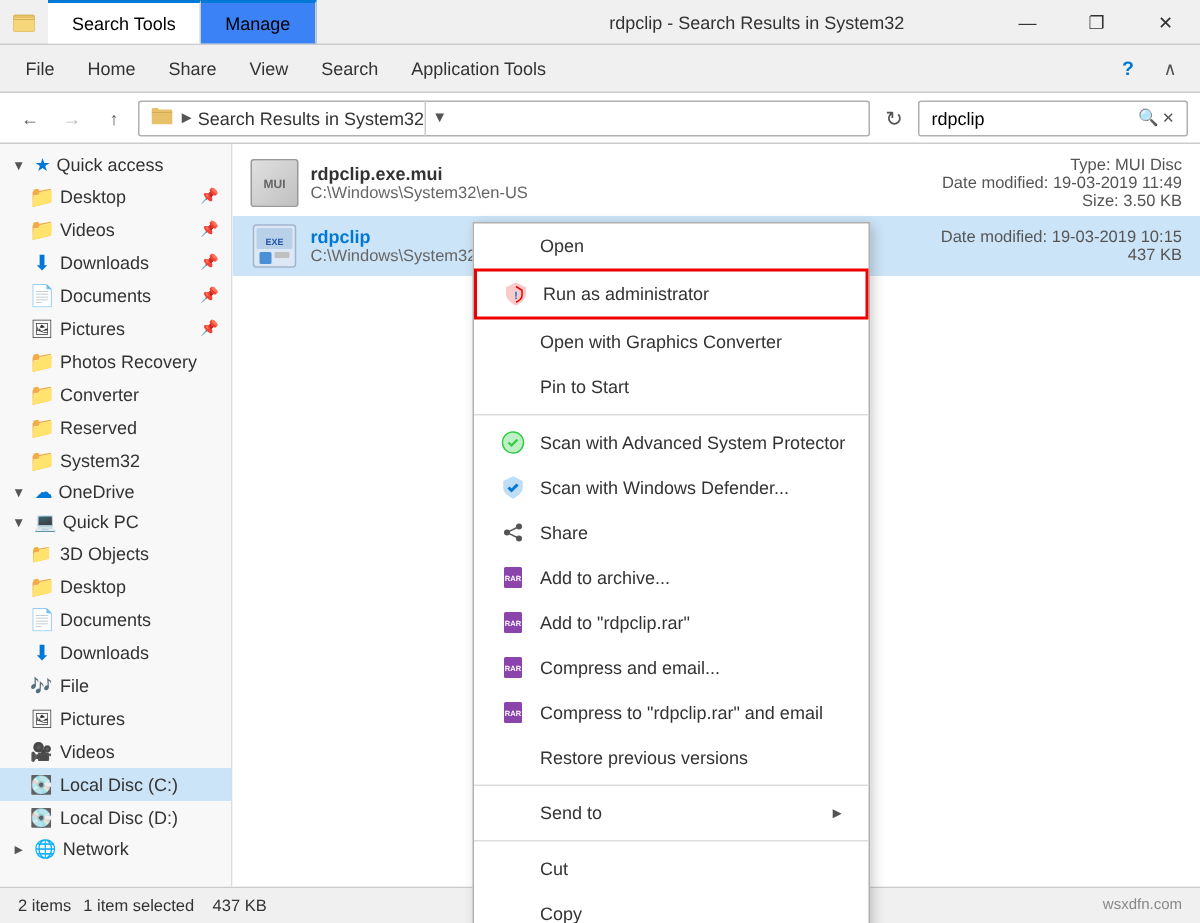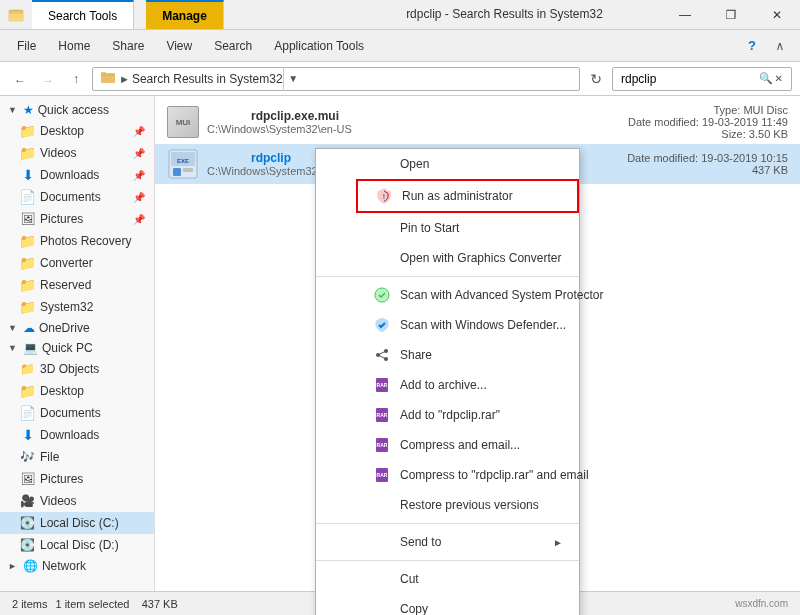--- a/index.html
+++ b/index.html
@@ -1,37 +1,37 @@
 <!DOCTYPE html>
 <html><head>
   <meta charset="utf-8">
   <style>
     * { margin: 0; padding: 0; box-sizing: border-box; }
     body { width: 800px; height: 615px; overflow: hidden; font-family: 'Segoe UI', sans-serif; font-size: 12px; background: #f0f0f0; }
 
     
     .title-bar {
-      display: flex; align-items: flex-end; height: 30px;
+      display: flex; align-items: flex-start; height: 30px;
       background: #f0f0f0; border-bottom: 1px solid #ccc;
     }
     .title-bar-left {
       display: flex; align-items: center; gap: 4px;
       padding: 0 8px; height: 100%;
     }
     .title-icon { width: 16px; height: 16px; }
     .title-tabs {
       display: flex; align-items: stretch; height: 100%; flex: 1;
     }
     .tab {
       display: flex; align-items: center; padding: 0 16px;
       font-size: 12px; cursor: pointer; border-right: 1px solid #ccc;
       color: #333; height: 100%; white-space: nowrap;
     }
     .tab.active-search { background: #fff; border-top: 2px solid #0078d7; color: #000; font-weight: 500; }
-    .tab.active-manage { background: #eab308; border-top: 2px solid #0078d7; color: #000; font-weight: 700; margin-left: 12px; }
+    .tab.active-manage { background: #3b82f6; border-top: 2px solid #0078d7; color: #000; font-weight: 400; }
     .title-text {
       flex: 1; text-align: center; font-size: 12px; color: #333; line-height: 30px;
     }
     .title-controls {
       display: flex; align-items: center; height: 100%;
     }
     .title-btn {
       width: 46px; height: 30px; display: flex; align-items: center; justify-content: center;
       font-size: 12px; cursor: pointer; color: #333;
     }
@@ -108,37 +108,37 @@
     .file-list {
       flex: 1; background: #fff; overflow-y: auto; padding: 4px 0;
     }
     .file-row {
       display: flex; align-items: center; padding: 4px 12px; gap: 8px;
       font-size: 12px; color: #333; cursor: pointer;
     }
     .file-row.selected { background: #cce4f7; }
     .file-icon { width: 32px; height: 32px; flex-shrink: 0; display: flex; align-items: center; justify-content: center; }
     .file-info { flex: 1; }
-    .file-name { font-size: 12px; font-weight: 600; color: #0078d7; margin-left: 44px; }
+    .file-name { font-size: 12px; font-weight: 600; color: #0078d7; }
     .file-name-blue { color: #0078d7; }
     .file-name-dark { color: #333; }
     .file-path { font-size: 11px; color: #666; }
     .file-meta { text-align: right; font-size: 11px; color: #555; }
     .file-meta-date { white-space: nowrap; }
 
     
     .context-menu {
       position: absolute; top: 148px; left: 315px;
       width: 265px; background: #fff;
       border: 1px solid #b0b0b0; box-shadow: 2px 2px 8px rgba(0,0,0,0.2);
       z-index: 100; font-size: 12px;
     }
     .ctx-item {
       display: flex; align-items: center; padding: 5px 16px; gap: 8px;
-      cursor: pointer; color: #333; white-space: nowrap; position: relative; margin-left: 40px;
+      cursor: pointer; color: #333; white-space: nowrap; position: relative;
     }
     .ctx-item.highlighted {
       background: #fff; border: 2px solid #e00; color: #333;
     }
     .ctx-separator {
       height: 1px; background: #ddd; margin: 3px 0;
     }
     .ctx-icon { width: 20px; height: 20px; display: flex; align-items: center; justify-content: center; flex-shrink: 0; }
     .ctx-arrow { margin-left: auto; font-size: 10px; color: #555; }
 
@@ -400,25 +400,25 @@
       <svg width="16" height="16" viewBox="0 0 16 16">
         <path d="M8 1 L14 4 L14 8 C14 12 8 15 8 15 C8 15 2 12 2 8 L2 4 Z" fill="#e00" opacity="0.2" stroke="#e00" stroke-width="1.5"></path>
         <path d="M8 3 L12 5.5 L12 9 C12 11.5 8 13.5 8 13.5" fill="none" stroke="#e00" stroke-width="1"></path>
         <text x="8" y="11" font-size="7" fill="#0070d0" text-anchor="middle" font-weight="bold">!</text>
       </svg>
     </span>
     <span>Run as administrator</span>
   </div>
   <div class="ctx-item">
     <span class="ctx-icon"></span>
+    <span>Open with Graphics Converter</span>
+  </div>
+  <div class="ctx-item">
+    <span class="ctx-icon"></span>
     <span>Pin to Start</span>
-  </div>
-  <div class="ctx-item">
-    <span class="ctx-icon"></span>
-    <span>Open with Graphics Converter</span>
   </div>
   <div class="ctx-separator"></div>
   <div class="ctx-item">
     <span class="ctx-icon">
       <svg width="16" height="16" viewBox="0 0 16 16">
         <circle cx="8" cy="8" r="6" fill="#2ecc40" opacity="0.3" stroke="#2ecc40" stroke-width="1"></circle>
         <path d="M5 8 L7 10 L11 6" stroke="#2ecc40" stroke-width="1.5" fill="none"></path>
         <circle cx="8" cy="8" r="7" fill="none" stroke="#2ecc40" stroke-width="1"></circle>
       </svg>
     </span>

